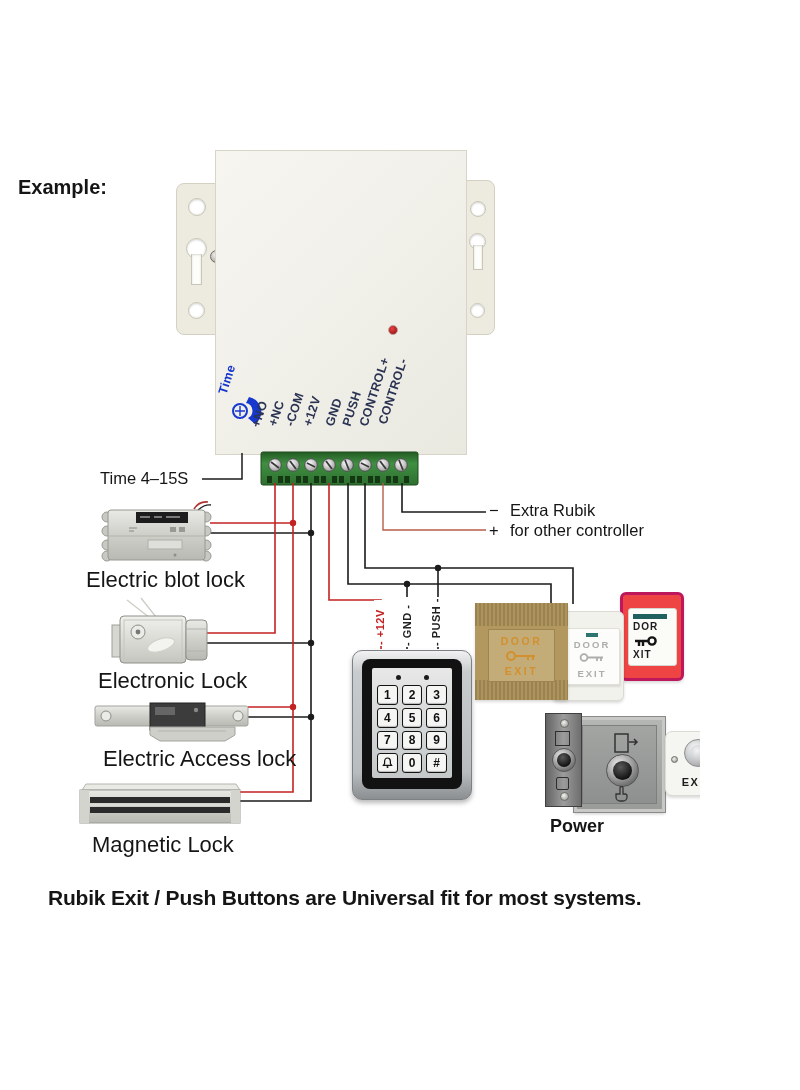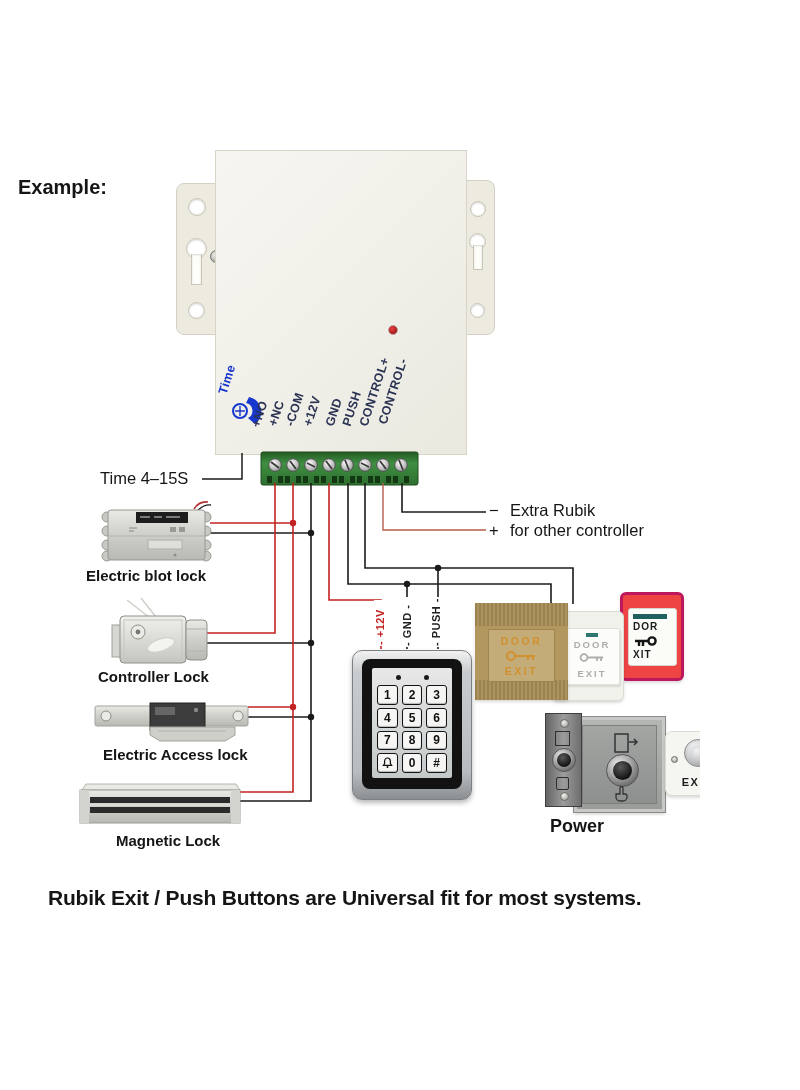--- a/index.html
+++ b/index.html
@@ -20,21 +20,21 @@
   
   .tlabel{position:absolute;transform-origin:0 100%;transform:rotate(-72deg);
     font-size:12.5px;font-weight:700;color:#2b3353;white-space:nowrap;line-height:13px;z-index:6;letter-spacing:.3px;}
   .time-label{color:#1535cc;}
   
   .wlabel{position:absolute;transform-origin:0 0;transform:rotate(-90deg);
     font-size:11px;font-weight:700;white-space:nowrap;line-height:12px;background:#fff;padding:0 1px;z-index:7;letter-spacing:.5px;}
   
   .txt{position:absolute;color:#151515;white-space:nowrap;z-index:20;}
   .example{font-size:20px;font-weight:800;}
-  .locklbl{font-size:15px;font-weight:700;}
+  .locklbl{font-size:22px;font-weight:400;}
   .seclbl{font-size:23px;font-weight:600;}
   .btnlbl{font-size:18px;font-weight:600;}
   .xpower{font-size:16.5px;font-weight:500;}
   .footer{font-size:21px;font-weight:800;letter-spacing:-.2px;}
   
   .keypad{left:352px;top:650px;width:118px;height:148px;border-radius:10px;z-index:10;
     background:linear-gradient(180deg,#f1f1f1 0%,#c9ccce 14%,#b9bcbf 82%,#8c8f92 100%);
     border:1px solid #7e8184;box-shadow:0 3px 5px rgba(0,0,0,.28);}
   .keypad .bezel{position:absolute;left:9px;top:8px;right:9px;bottom:10px;background:#121212;border-radius:8px;}
   .keypad .panel{position:absolute;left:10px;top:9px;right:10px;bottom:11px;
@@ -301,23 +301,23 @@
   <div class="wlabel" style="left:374px;top:646px;width:44px;color:#c32222;">- +12V</div>
   <div class="wlabel" style="left:401px;top:647px;width:48px;color:#222;">- GND -</div>
   <div class="wlabel" style="left:430px;top:647px;width:48px;color:#222;">- PUSH -</div>
 
   <div class="txt xpower abs" style="left:489px;top:501px;">−</div>
   <div class="txt xpower abs" style="left:489px;top:521px;">+</div>
   <div class="txt xpower abs" style="left:510px;top:501px;">Extra Rubik</div>
   <div class="txt xpower abs" style="left:510px;top:521px;">for other controller</div>
 
   <div class="txt locklbl abs" style="left:86px;top:567px;">Electric blot lock</div>
-  <div class="txt locklbl abs" style="left:98px;top:668px;">Controller Lock</div>
+  <div class="txt locklbl abs" style="left:98px;top:668px;">Electronic Lock</div>
   <div class="txt locklbl abs" style="left:103px;top:746px;">Electric Access lock</div>
-  <div class="txt locklbl abs" style="left:116px;top:832px;text-align:center;">Magnetic Lock</div>
+  <div class="txt locklbl abs" style="left:92px;top:832px;text-align:center;">Magnetic Lock</div>
 
   <div class="abs keypad">
     <div class="bezel">
       <div class="panel">
         <div class="led" style="left:24px;"></div>
         <div class="led" style="left:52px;"></div>
         <div class="keys">
           <div class="key">1</div>
           <div class="key">2</div>
           <div class="key">3</div>

